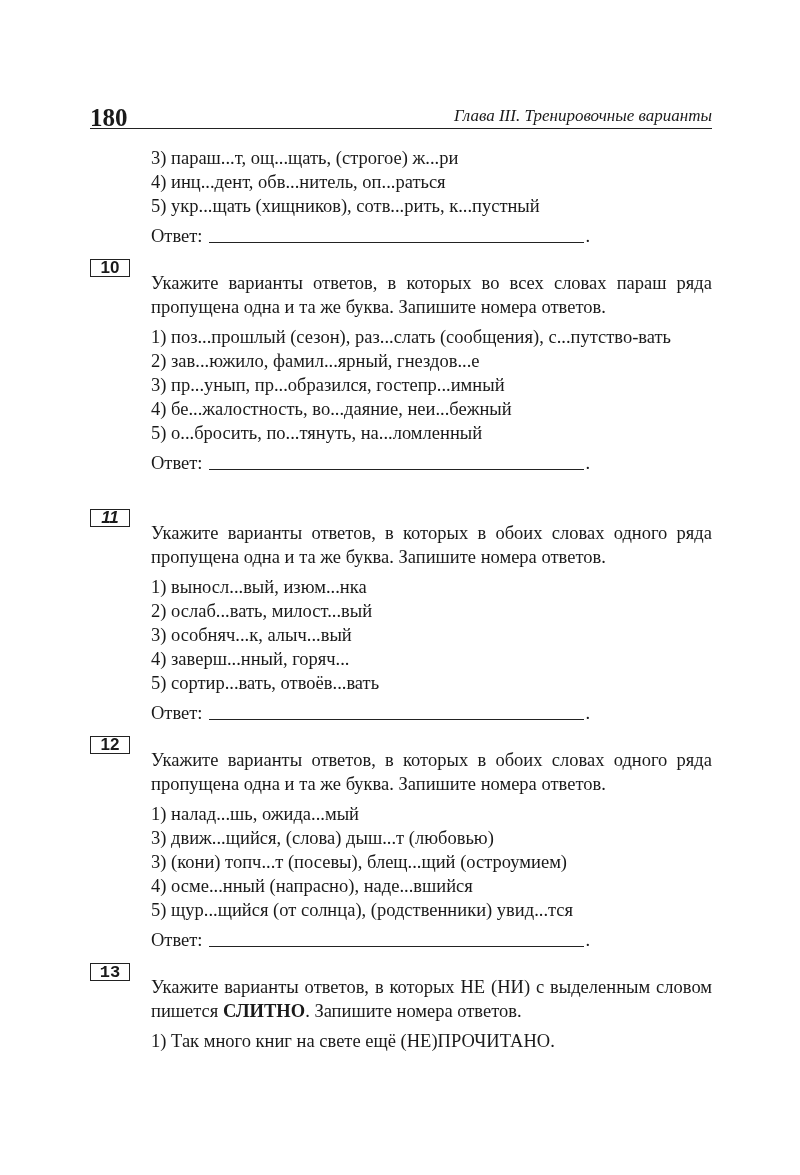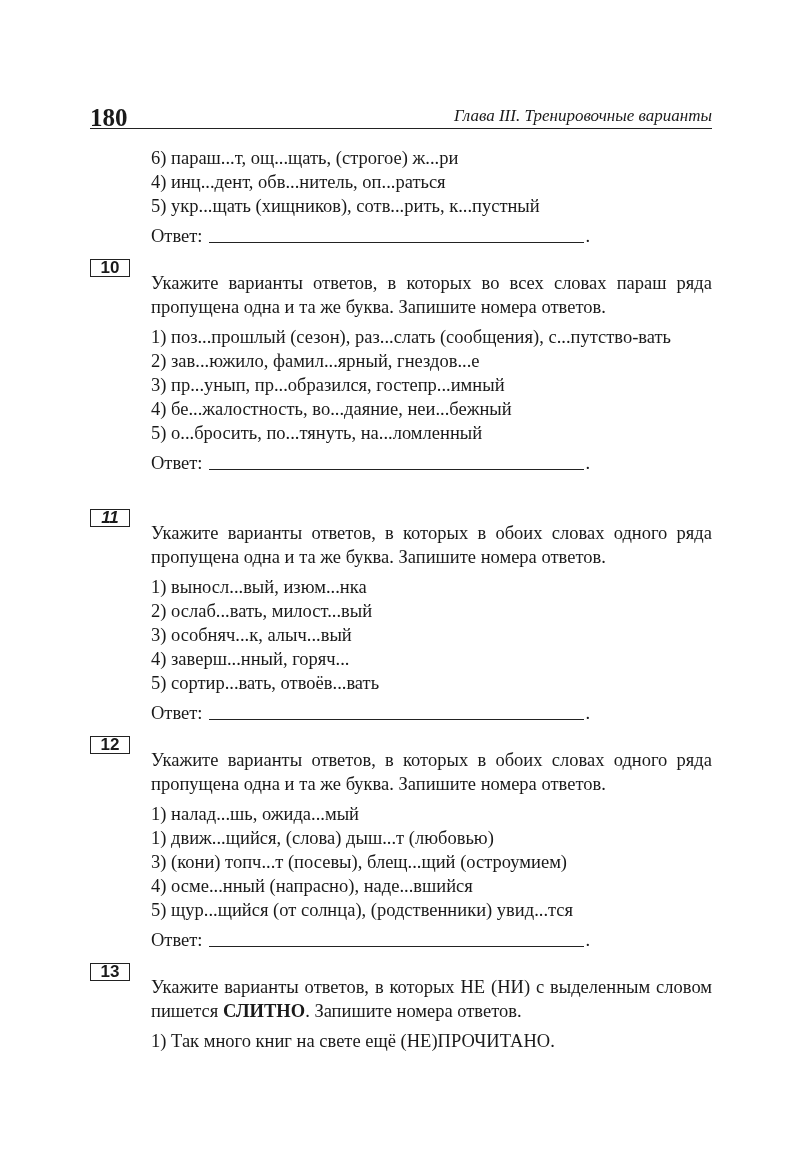--- a/index.html
+++ b/index.html
@@ -24,21 +24,21 @@
 </head>
 <body>
 
 <div class="header">
   <span class="page-num">180</span>
   <span class="chapter">Глава III. Тренировочные варианты</span>
 </div>
 
 <div class="block" style="top:146px;">
   <div class="content">
-    <div class="opt">6) параш...т, ощ...щать, (строгое) ж...ри</div>
+    <div class="opt">3) параш...т, ощ...щать, (строгое) ж...ри</div>
     <div class="opt">4) инц...дент, обв...нитель, оп...раться</div>
     <div class="opt">5) укр...щать (хищников), сотв...рить, к...пустный</div>
     <div class="answer">
       <span>Ответ:</span>
       <span class="answer-line"></span>
       <span class="dot">.</span>
     </div>
   </div>
 </div>
 
@@ -74,31 +74,31 @@
       <span class="dot">.</span>
     </div>
   </div>
 </div>
 
 <div class="block" style="top:748px;">
   <div class="qbox" style="top:-12px;">12</div>
   <div class="content">
     <div class="prompt">Укажите варианты ответов, в которых в обоих словах одного ряда пропущена одна и та же буква. Запишите номера ответов.</div>
     <div class="opt">1) налад...шь, ожида...мый</div>
-    <div class="opt">1) движ...щийся, (слова) дыш...т (любовью)</div>
+    <div class="opt">3) движ...щийся, (слова) дыш...т (любовью)</div>
     <div class="opt">3) (кони) топч...т (посевы), блещ...щий (остроумием)</div>
     <div class="opt">4) осме...нный (напрасно), наде...вшийся</div>
     <div class="opt">5) щур...щийся (от солнца), (родственники) увид...тся</div>
     <div class="answer">
       <span>Ответ:</span>
       <span class="answer-line"></span>
       <span class="dot">.</span>
     </div>
   </div>
 </div>
 
 <div class="block" style="top:975px;">
-  <div class="qbox" style="top:-12px;">13</div>
+  <div class="qbox" style="top:-12px;font-family:Liberation Mono, monospace;">13</div>
   <div class="content">
     <div class="prompt"><span>Укажите варианты ответов, в которых НЕ (НИ) с выделенным словом пишется </span><b>СЛИТНО</b><span>. Запишите номера ответов.</span></div>
     <div class="opt">1) Так много книг на свете ещё (НЕ)ПРОЧИТАНО.</div>
   </div>
 </div>
 
 </body></html>

